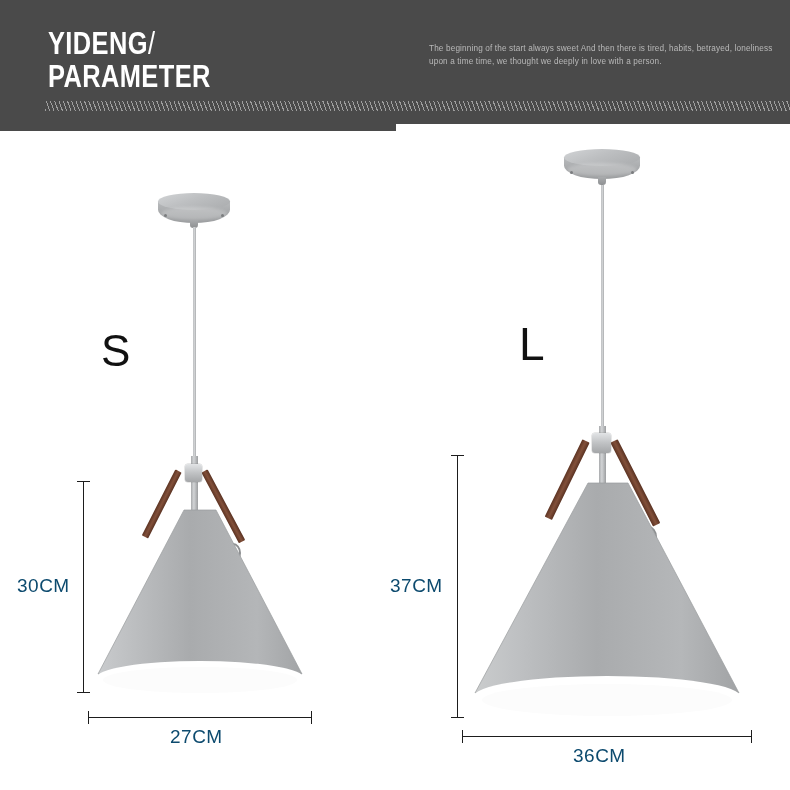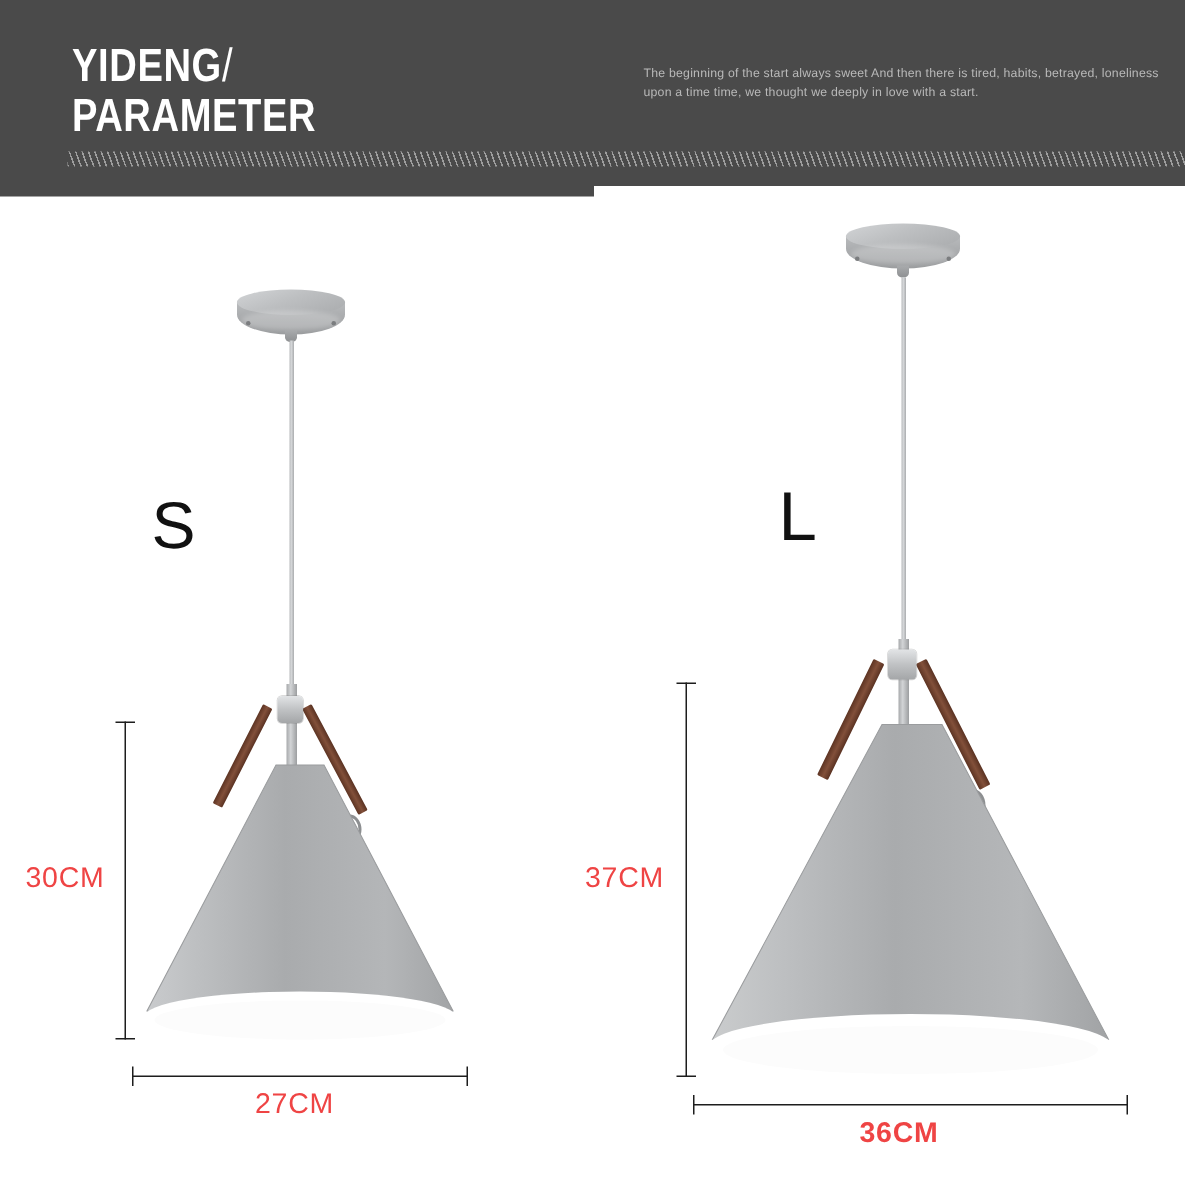--- a/index.html
+++ b/index.html
@@ -212,21 +212,21 @@
     background: #1d1d1d;
   }
   .tick-v {
     position: absolute;
     width: 1px;
     height: 13px;
     background: #1d1d1d;
   }
   .dim-label {
     position: absolute;
-    color: #ef4444;
+    color: #0c4a6e;
     font-family: "Liberation Sans", sans-serif;
     font-size: 19px;
     letter-spacing: .5px;
     white-space: nowrap;
   }
 </style>
 </head>
 <body>
 
 <div id="page">
@@ -239,21 +239,21 @@
       <span class="line">
         <span>YIDENG</span><span class="slash">/</span>
       </span>
       <span class="line">PARAMETER</span>
     </div>
 
     <div class="hatch"></div>
 
     <div class="header-para">
       <span>The beginning of the start always sweet And then there is tired, habits, betrayed, loneliness</span>
-      <span>upon a time time, we thought we deeply in love with a start.</span>
+      <span>upon a time time, we thought we deeply in love with a person.</span>
     </div>
   </div>
 
   <div class="stage">
 
     <div class="lamp" style="left:0; top:0; width:395px; height:659px;">
 
       <div class="size-letter" style="left:101px; top:195px; font-size:44px;">S</div>
 
       <div class="canopy" style="left:158px; top:62px; width:72px; height:36px;">
@@ -352,17 +352,17 @@
       </div>
 
       <div class="dim-line-v" style="left:62px; top:324px; height:263px;"></div>
       <div class="tick-h" style="left:56px; top:324px;"></div>
       <div class="tick-h" style="left:56px; top:586px;"></div>
       <div class="dim-label" style="left:-5px; top:444px;">37CM</div>
 
       <div class="dim-line-h" style="left:67px; top:605px; width:290px;"></div>
       <div class="tick-v" style="left:67px; top:599px;"></div>
       <div class="tick-v" style="left:356px; top:599px;"></div>
-      <div class="dim-label" style="left:178px; top:614px;font-weight:bold;">36CM</div>
+      <div class="dim-label" style="left:178px; top:614px;">36CM</div>
     </div>
 
   </div>
 </div>
 
 </body></html>

